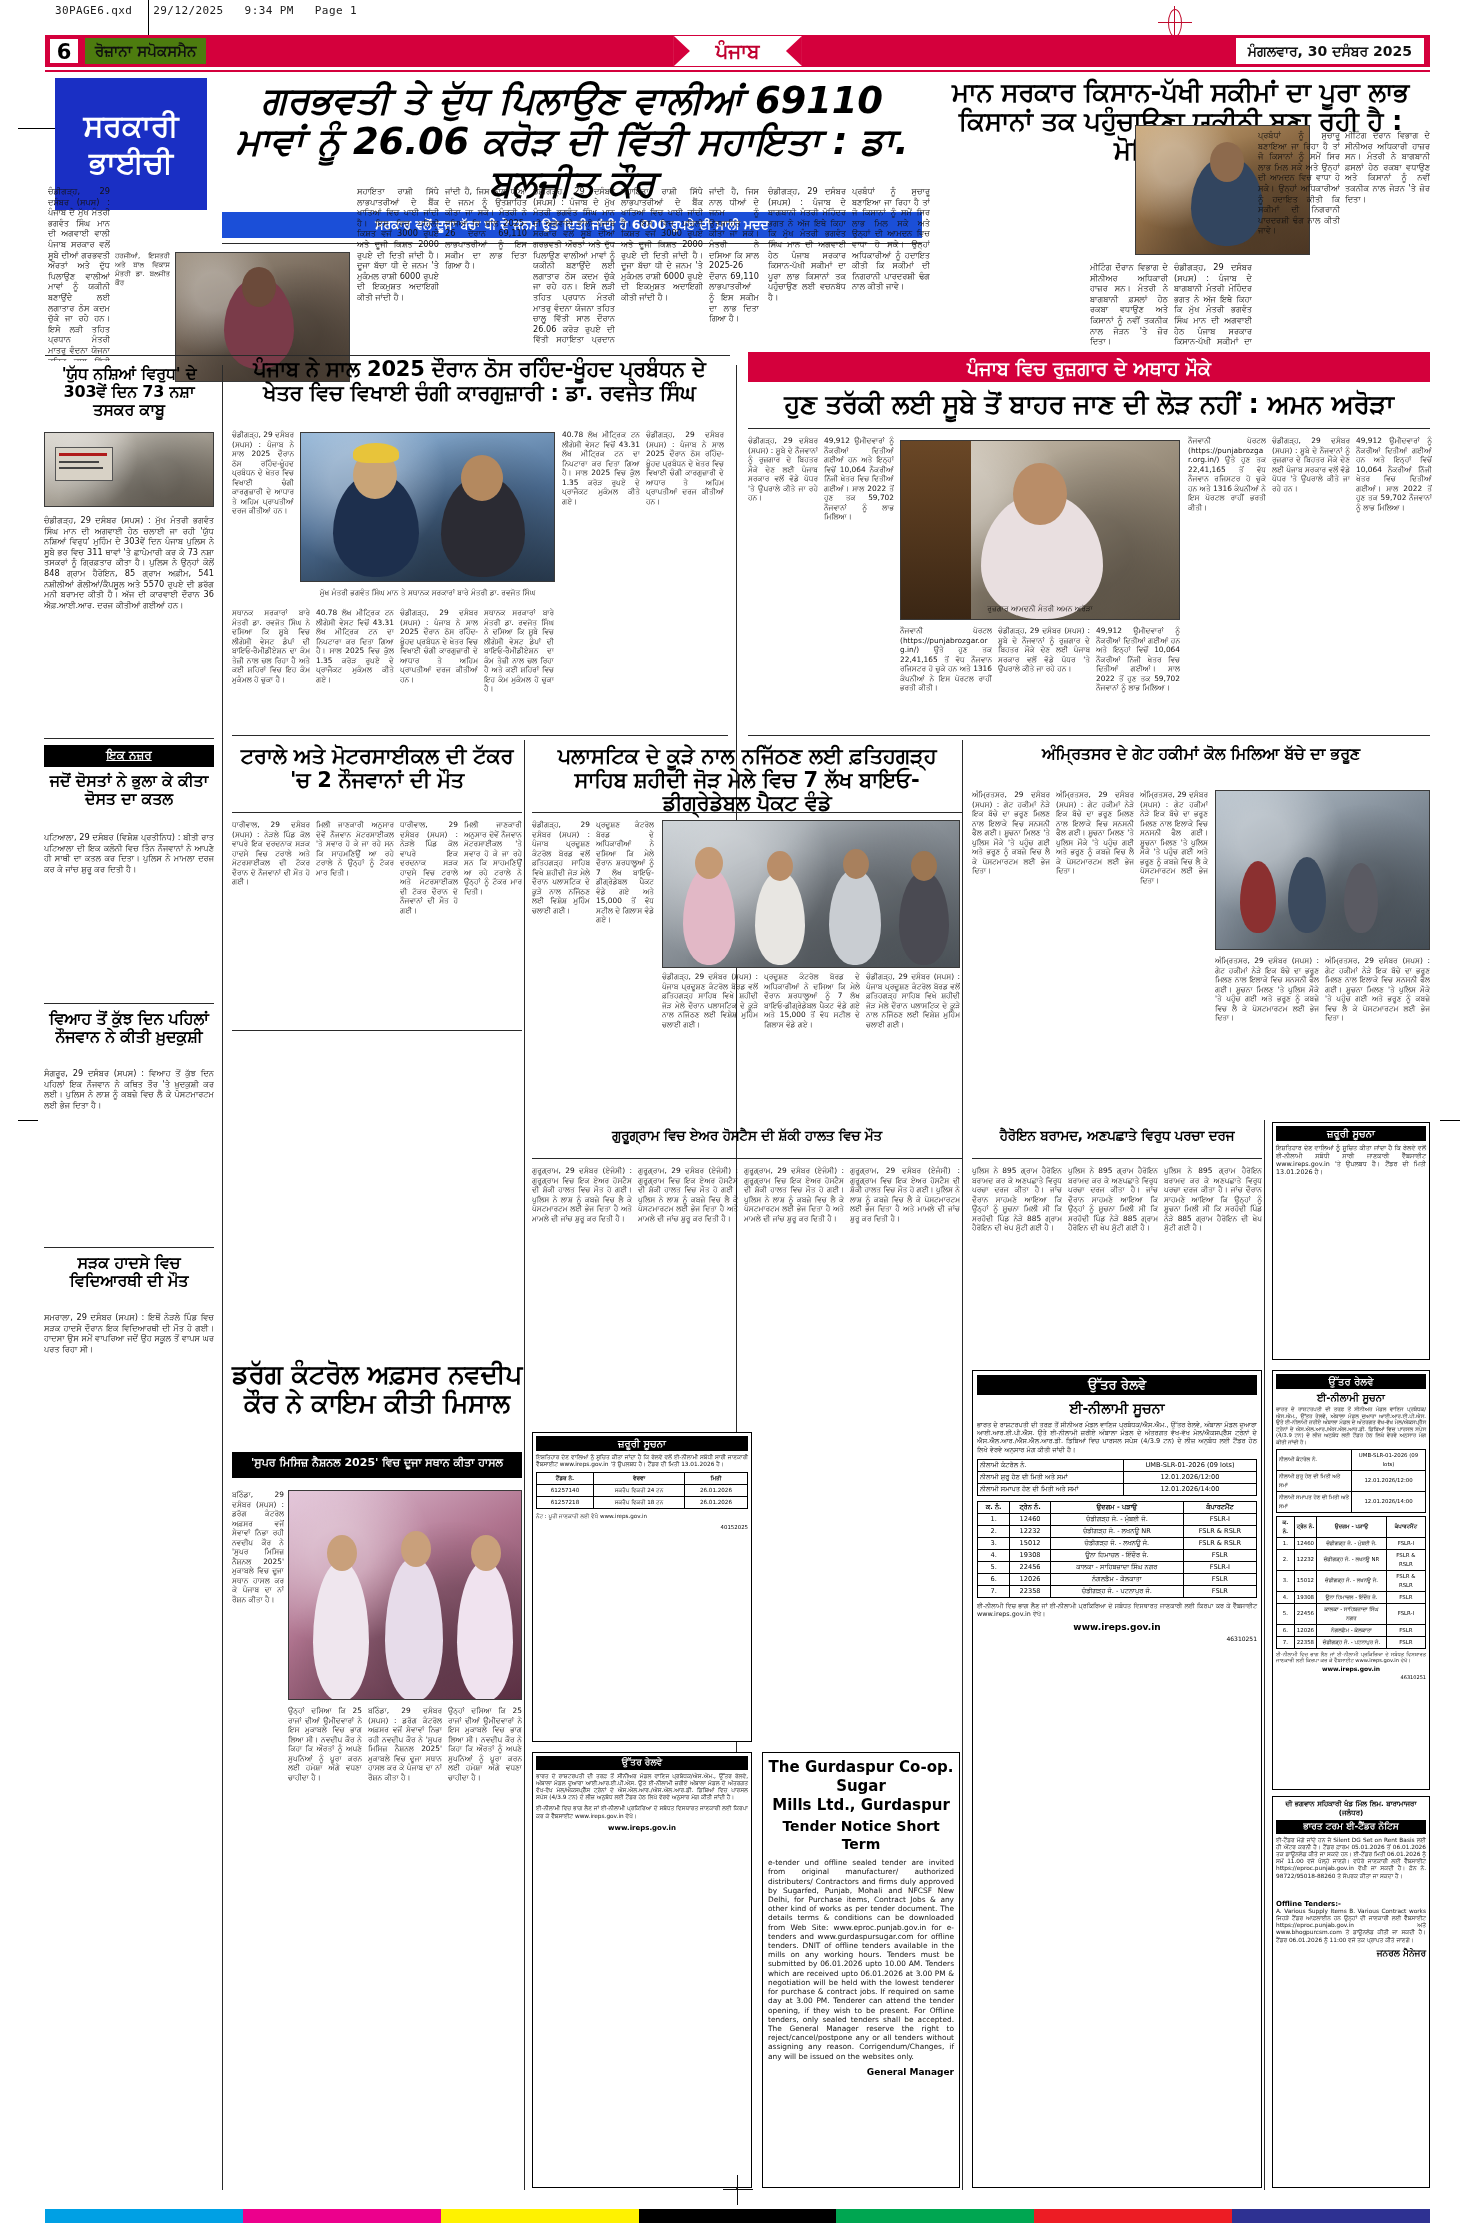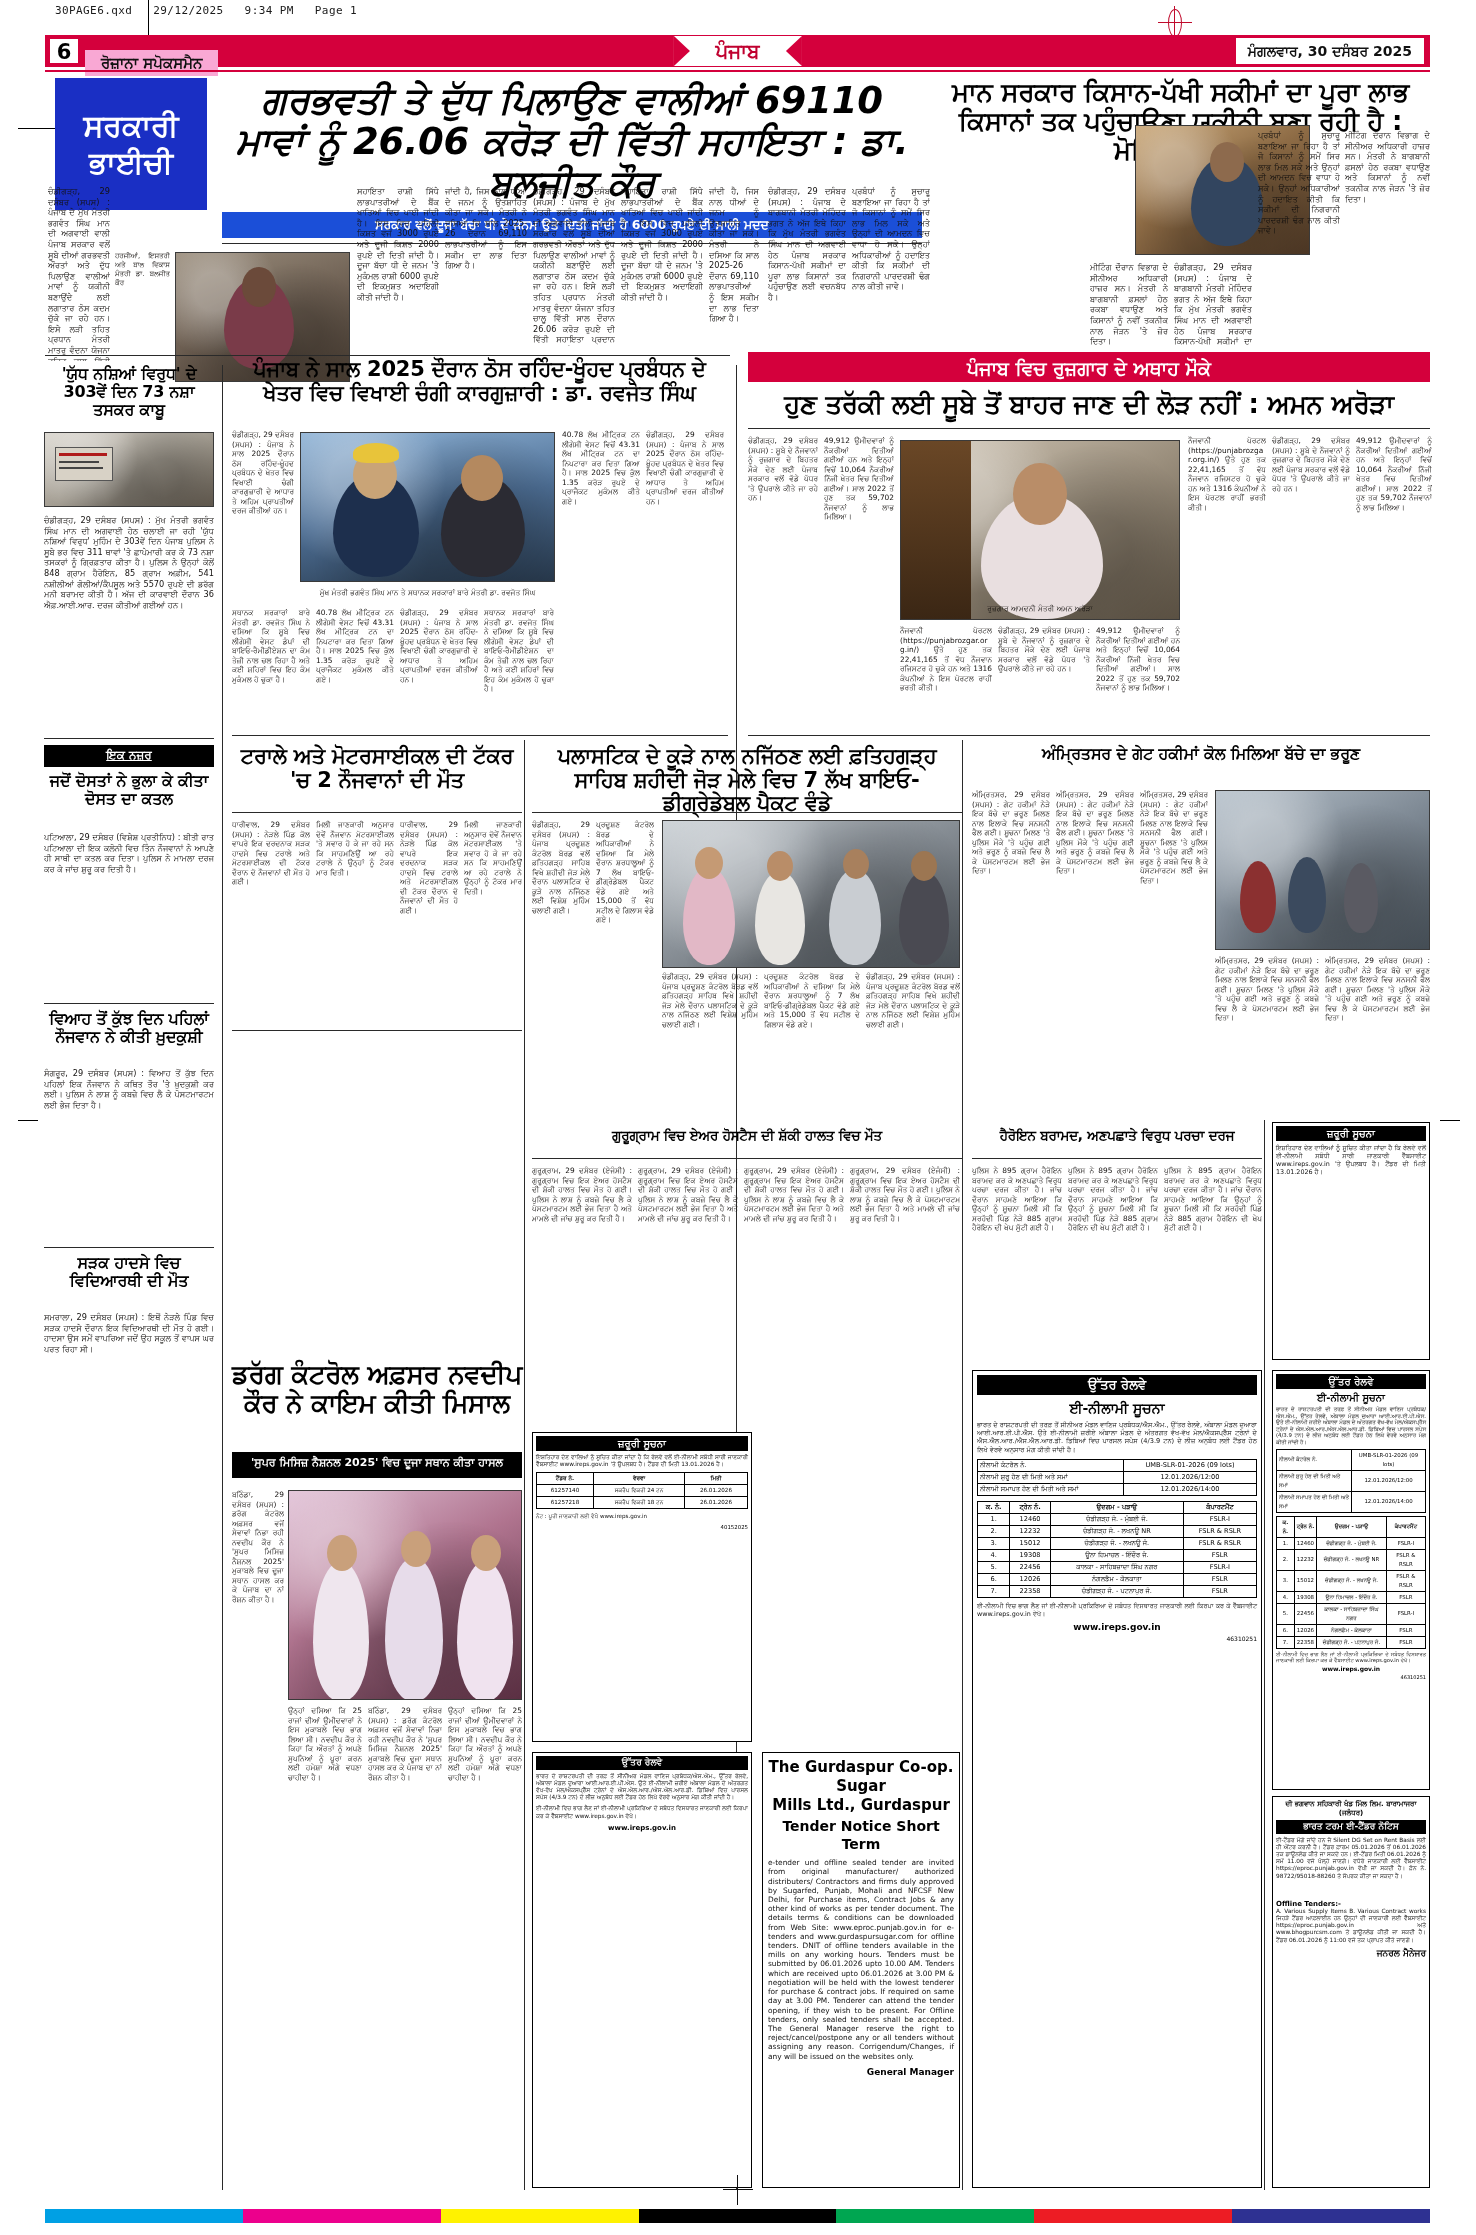--- a/index.html
+++ b/index.html
@@ -31,22 +31,22 @@
     position: absolute; left: 45px; top: 35px; width: 1385px; height: 32px;
     background: #d4003c;
   }
   .mast-page-no {
     position: absolute; left: 4px; top: 3px; width: 30px; height: 26px;
     background: #fff; color: #000; font-weight: 900; font-size: 21px;
     text-align: center; line-height: 26px; border: 1px solid #d4003c;
   }
   .mast-paper {
     position: absolute; left: 40px; top: 3px; height: 26px;
-    background: #f9a8d4; color: #111; font-size: 15px; font-weight: 700;
-    line-height: 26px; padding: 0 16px; white-space: nowrap; margin-top: 12px;
+    background: #4d7c0f; color: #111; font-size: 15px; font-weight: 700;
+    line-height: 26px; padding: 0 10px; white-space: nowrap;
   }
   .mast-section {
     position: absolute; left: 50%; top: 1px; transform: translateX(-50%);
     background: #fff; color: #c0002f; font-size: 20px; font-weight: 900;
     line-height: 30px; padding: 0 42px; white-space: nowrap;
   }
   .mast-section:before, .mast-section:after {
     content: ""; position: absolute; top: 0; width: 0; height: 0;
     border-top: 15px solid transparent; border-bottom: 15px solid transparent;
   }

